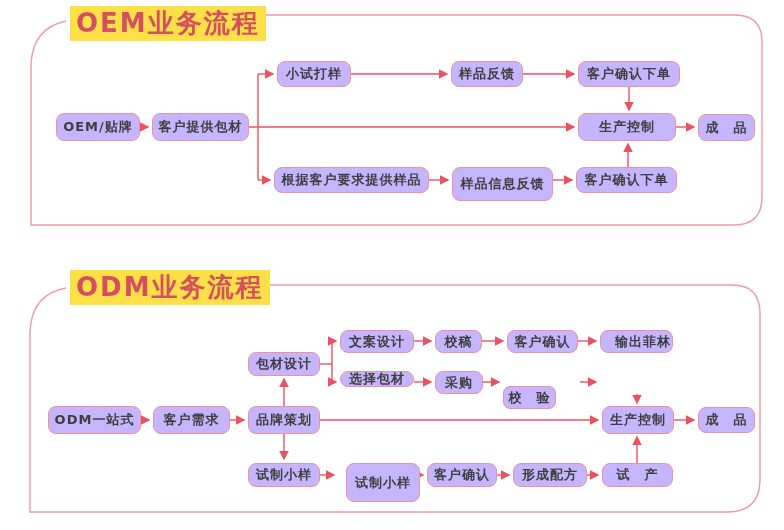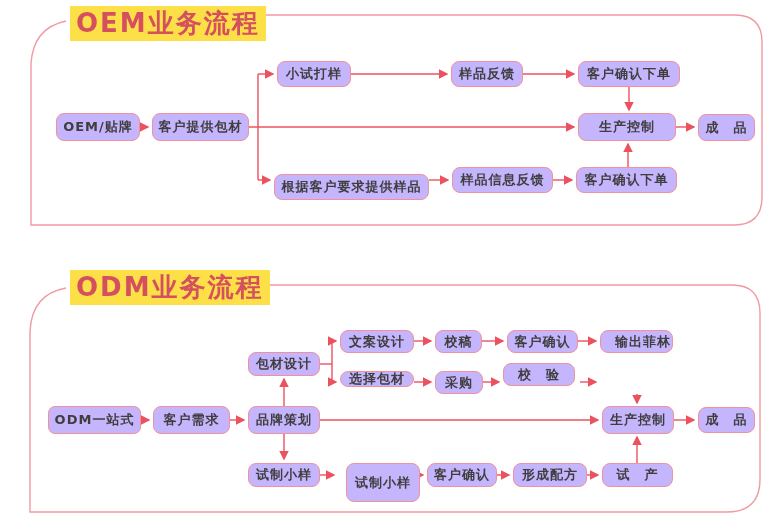--- a/index.html
+++ b/index.html
@@ -78,35 +78,35 @@
   <div class="chart-title" style="left:70px;top:6px;">OEM业务流程</div>
   <div class="chart-title" style="left:70px;top:270px;">ODM业务流程</div>
 
   <div class="node" style="left:56px;top:113px;width:84px;height:28px;">OEM/贴牌</div>
   <div class="node" style="left:152px;top:113px;width:97px;height:28px;">客户提供包材</div>
   <div class="node" style="left:277px;top:61px;width:74px;height:26px;">小试打样</div>
   <div class="node" style="left:451px;top:61px;width:72px;height:26px;">样品反馈</div>
   <div class="node" style="left:578px;top:61px;width:102px;height:26px;">客户确认下单</div>
   <div class="node" style="left:578px;top:113px;width:98px;height:28px;">生产控制</div>
   <div class="node" style="left:698px;top:114px;width:57px;height:27px;">成　品</div>
-  <div class="node" style="left:274px;top:167px;width:155px;height:26px;margin-top:7px;">根据客户要求提供样品</div>
-  <div class="node" style="left:452px;top:167px;width:101px;height:26px;">样品信息反馈</div>
+  <div class="node" style="left:274px;top:167px;width:155px;height:26px;">根据客户要求提供样品</div>
+  <div class="node" style="left:452px;top:167px;width:101px;height:34px;">样品信息反馈</div>
   <div class="node" style="left:576px;top:167px;width:101px;height:26px;">客户确认下单</div>
 
-  <div class="node" style="left:48px;top:406px;width:93px;height:28px;border-radius:7px;">ODM一站式</div>
+  <div class="node" style="left:48px;top:406px;width:93px;height:28px;">ODM一站式</div>
   <div class="node" style="left:153px;top:406px;width:77px;height:28px;">客户需求</div>
   <div class="node" style="left:248px;top:406px;width:72px;height:28px;">品牌策划</div>
   <div class="node" style="left:248px;top:352px;width:72px;height:24px;">包材设计</div>
   <div class="node" style="left:340px;top:330px;width:74px;height:23px;">文案设计</div>
   <div class="node" style="left:435px;top:330px;width:47px;height:23px;">校稿</div>
   <div class="node" style="left:507px;top:330px;width:71px;height:23px;">客户确认</div>
   <div class="node" style="left:600px;top:330px;width:73px;height:23px;padding-left:13px;">输出菲林</div>
   <div class="node" style="left:340px;top:371px;width:74px;height:16px;">选择包材</div>
   <div class="node" style="left:435px;top:371px;width:48px;height:23px;">采购</div>
-  <div class="node" style="left:503px;top:363px;width:72px;height:23px;">校　验</div>
+  <div class="node" style="left:503px;top:386px;width:53px;height:23px;border-radius:7px;">校　验</div>
   <div class="node" style="left:248px;top:463px;width:72px;height:24px;">试制小样</div>
   <div class="node" style="left:326px;top:463px;width:74px;height:39px;margin-left:20px;">试制小样</div>
   <div class="node" style="left:427px;top:463px;width:70px;height:24px;">客户确认</div>
   <div class="node" style="left:513px;top:463px;width:74px;height:24px;">形成配方</div>
   <div class="node" style="left:602px;top:463px;width:71px;height:24px;">试　产</div>
   <div class="node" style="left:602px;top:406px;width:72px;height:28px;">生产控制</div>
   <div class="node" style="left:698px;top:407px;width:57px;height:26px;">成　品</div>
 
 </div>
 

